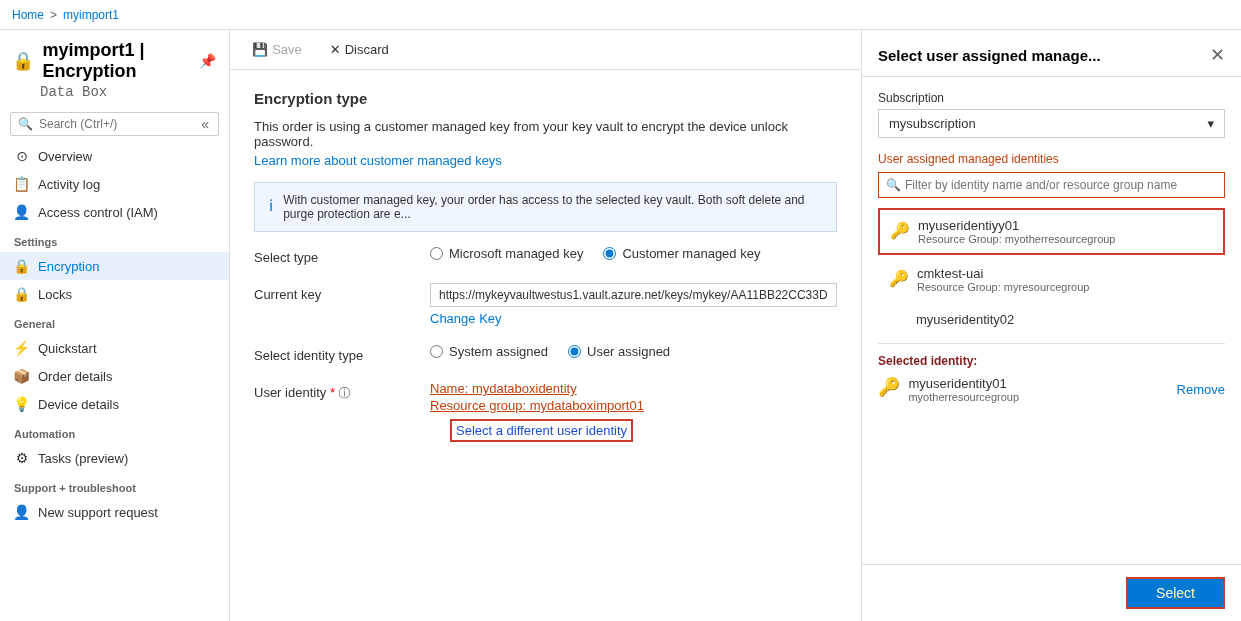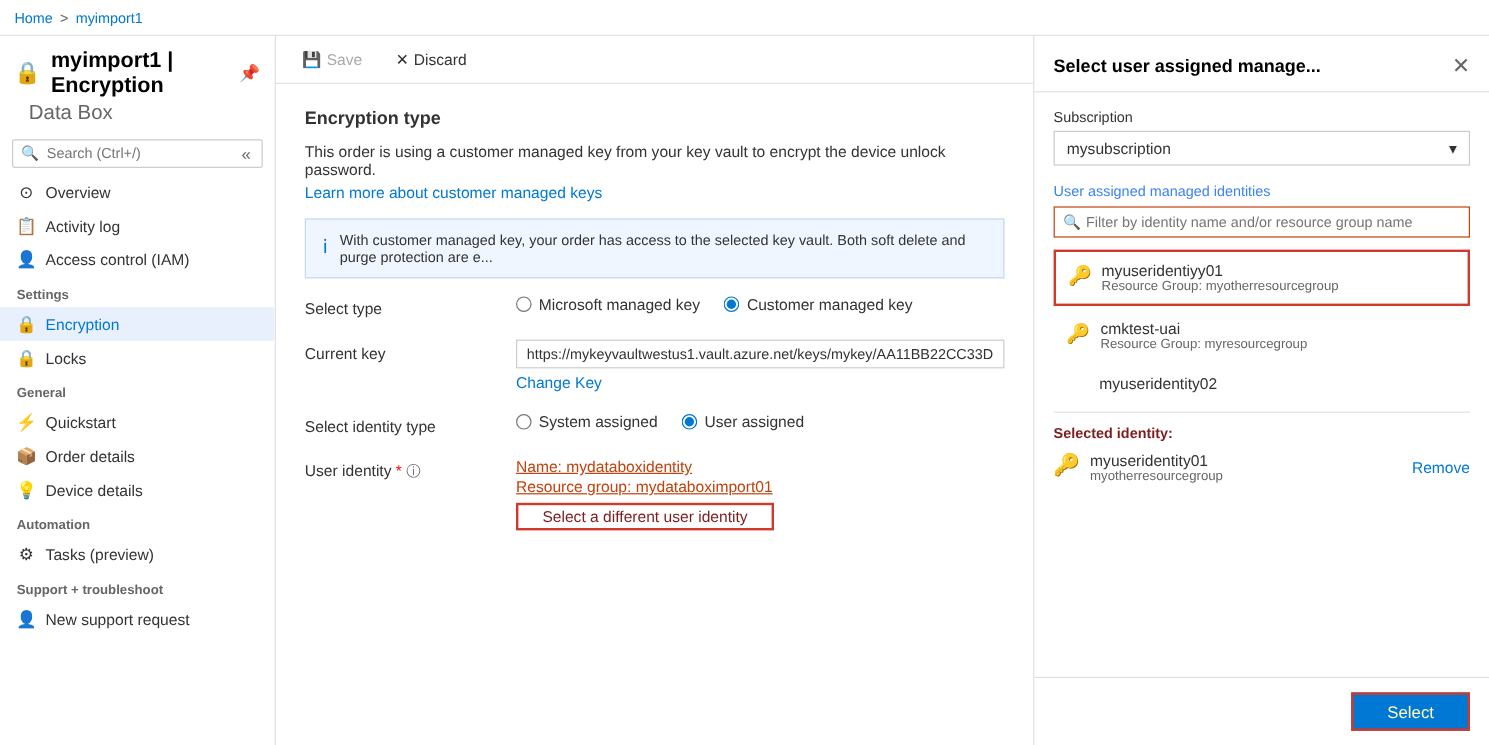--- a/index.html
+++ b/index.html
@@ -9,21 +9,21 @@
     .breadcrumb { display: flex; align-items: center; gap: 6px; font-size: 12px; color: #0078d4; }
     .breadcrumb span.sep { color: #666; }
     .breadcrumb span.current { color: #0078d4; }
 
     .main-layout { display: flex; flex: 1; overflow: hidden; }
 
     
     .sidebar { width: 230px; min-width: 230px; border-right: 1px solid #e0e0e0; display: flex; flex-direction: column; overflow-y: auto; background: #fff; }
     .sidebar-header { padding: 10px 12px 6px; }
     .sidebar-title { font-size: 18px; font-weight: 600; color: #000; display: flex; align-items: center; gap: 8px; }
-    .sidebar-subtitle { font-size: 17px; color: #666; margin-top: 2px; margin-left: 12px; }
+    .sidebar-subtitle { font-size: 14px; color: #666; margin-top: 2px; margin-left: 28px; font-family: Liberation Mono, monospace; }
     .sidebar-search { margin: 6px 10px; position: relative; }
     .sidebar-search input { width: 100%; padding: 4px 8px 4px 28px; border: 1px solid #ccc; border-radius: 2px; font-size: 12px; color: #4d7c0f; }
     .sidebar-search-icon { position: absolute; left: 8px; top: 50%; transform: translateY(-50%); color: #666; font-size: 12px; }
     .collapse-btn { position: absolute; right: 10px; top: 50%; transform: translateY(-50%); background: none; border: none; cursor: pointer; color: #666; font-size: 14px; }
 
     .sidebar-nav { flex: 1; overflow-y: auto; padding-bottom: 10px; }
     .nav-item { display: flex; align-items: center; gap: 8px; padding: 6px 14px; cursor: pointer; font-size: 13px; color: #333; }
     .nav-item.active { background: #e8f0fe; color: #0078d4; font-weight: 500; }
     .nav-item .nav-icon { width: 16px; height: 16px; display: flex; align-items: center; justify-content: center; font-size: 14px; }
     .section-label { font-size: 11px; font-weight: 600; color: #666; padding: 10px 14px 4px; text-transform: none; }
@@ -46,34 +46,34 @@
     .form-value { flex: 1; }
     .radio-group { display: flex; align-items: center; gap: 20px; }
     .radio-item { display: flex; align-items: center; gap: 6px; font-size: 13px; cursor: pointer; }
     .radio-item input[type=radio] { accent-color: #0078d4; }
     .key-input { width: 100%; max-width: 420px; padding: 4px 8px; border: 1px solid #ccc; font-size: 12px; color: #333; background: #fff; }
     .link-btn { color: #0078d4; background: none; border: none; cursor: pointer; font-size: 13px; margin-top: 4px; display: block; text-decoration: none; }
 
     .user-identity-info { font-size: 13px; color: #c2410c; text-decoration: underline; }
     .user-identity-info .ident-name { margin-bottom: 2px; }
     .user-identity-info .ident-rg { margin-bottom: 6px; }
-    .select-diff-link { color: #7f1d1d; background: none; border: 2px solid #d0392b; cursor: pointer; font-size: 13px; text-decoration: none; display: inline-block; padding: 2px 20px; }
+    .select-diff-link { color: #1d4ed8; background: none; border: 2px solid #d0392b; cursor: pointer; font-size: 13px; text-decoration: none; display: inline-block; padding: 2px 4px; margin-left: 20px; }
 
     
     .right-panel { width: 380px; min-width: 380px; border-left: 1px solid #e0e0e0; display: flex; flex-direction: column; background: #fff; overflow: hidden; }
     .panel-header { padding: 14px 16px 10px; border-bottom: 1px solid #e0e0e0; display: flex; align-items: center; justify-content: space-between; }
     .panel-title { font-size: 15px; font-weight: 600; color: #000; }
     .panel-close { background: none; border: none; cursor: pointer; font-size: 18px; color: #666; }
 
     .panel-body { flex: 1; overflow-y: auto; padding: 14px 16px; }
 
     .panel-field-label { font-size: 12px; color: #333; margin-bottom: 4px; font-weight: 400; }
     .subscription-select { width: 100%; padding: 6px 10px; border: 1px solid #ccc; font-size: 13px; background: #fff; display: flex; align-items: center; justify-content: space-between; cursor: pointer; margin-bottom: 14px; }
 
-    .identity-list-label { font-size: 12px; color: #3b82f6; margin-bottom: 6px; }
+    .identity-list-label { font-size: 12px; color: #c2410c; margin-bottom: 6px; }
     .filter-input-wrap { position: relative; margin-bottom: 10px; }
     .filter-input { width: 100%; padding: 5px 8px 5px 26px; border: 1px solid #c2410c; font-size: 12px; }
     .filter-icon { position: absolute; left: 8px; top: 50%; transform: translateY(-50%); color: #666; font-size: 12px; }
 
     .identity-item { padding: 8px 10px; cursor: pointer; border: 1px solid transparent; margin-bottom: 2px; display: flex; align-items: flex-start; gap: 8px; }
     .identity-item.selected { border: 2px solid #d0392b; background: #fff; }
     .identity-item .id-icon { width: 20px; height: 20px; display: flex; align-items: center; justify-content: center; font-size: 16px; margin-top: 2px; }
     .identity-item .id-info .id-name { font-size: 13px; color: #333; font-weight: 500; }
     .identity-item .id-info .id-rg { font-size: 11px; color: #666; }
     .identity-item-noicon { padding: 8px 10px; cursor: pointer; font-size: 13px; color: #333; padding-left: 38px; }

